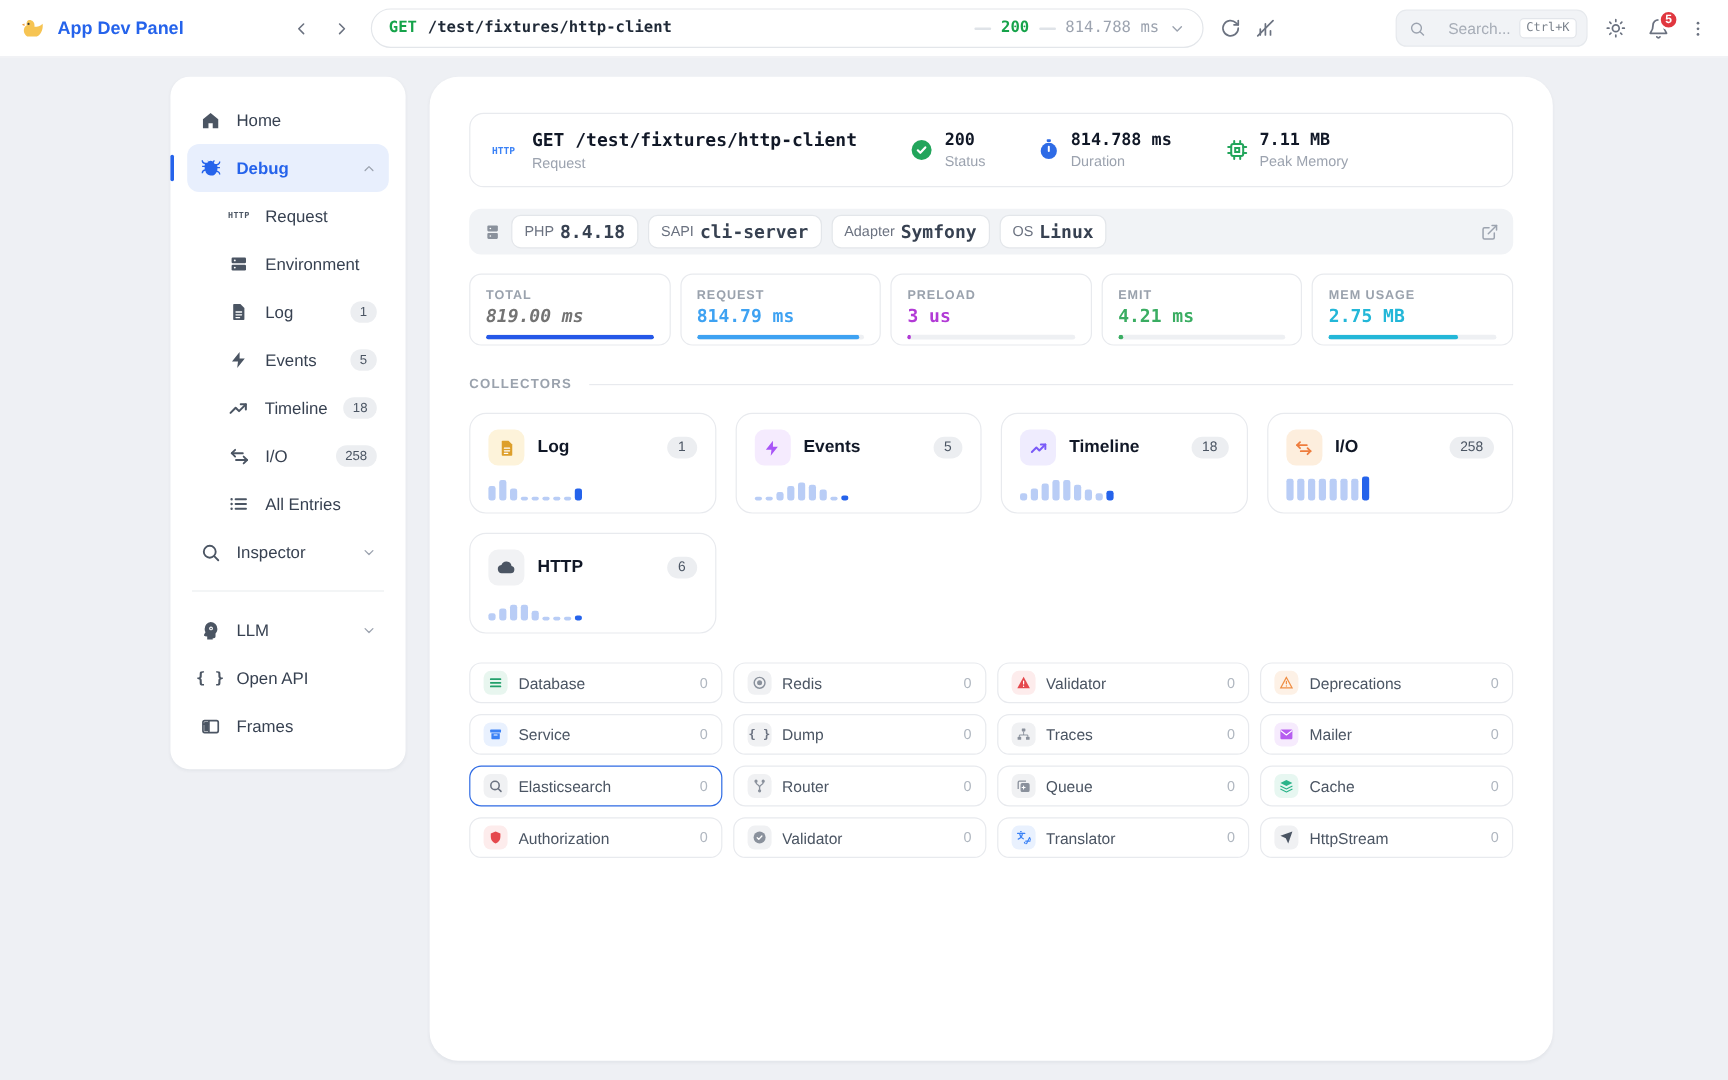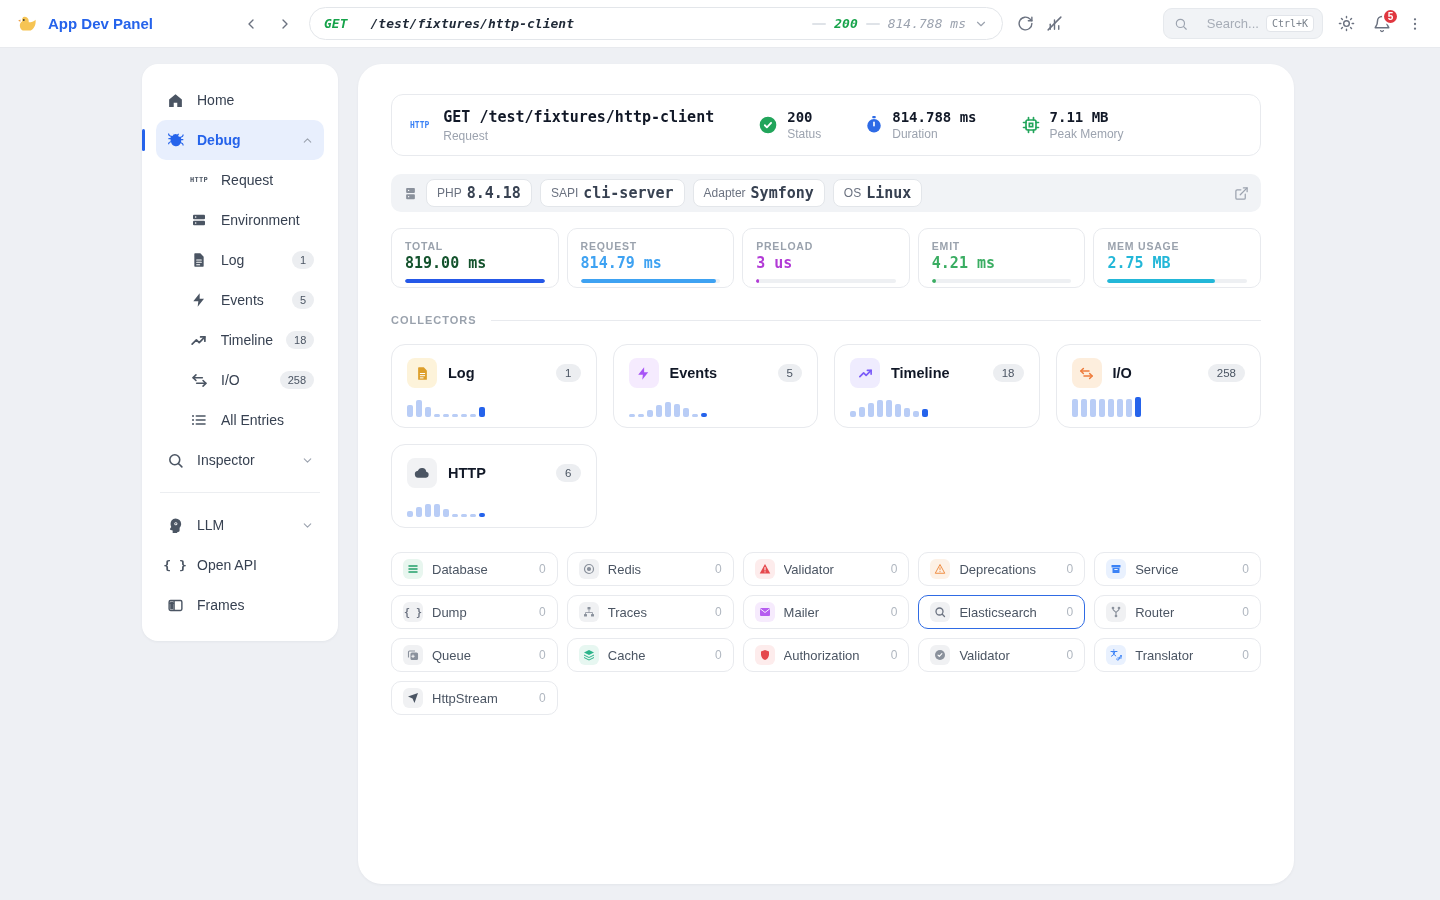--- a/index.html
+++ b/index.html
@@ -8,21 +8,21 @@
   .mono { font-family:"DejaVu Sans Mono", monospace; }
   svg { display:block; }
 
   
   .header { position:fixed; top:0; left:0; width:1440px; height:48px; background:#fff;
     border-bottom:1px solid #e8eaee; display:flex; align-items:center; padding:0 17px; z-index:10;text-align:right; }
   .logo { display:flex; align-items:center; gap:9px; width:220px; }
   .logo-title { font-size:15px; font-weight:bold; color:#2563eb; }
   .nav-btn { width:28px; height:28px; border-radius:8px; display:flex; align-items:center; justify-content:center; color:#6b7280; cursor:pointer; }
   .url-pill { margin-left:10px; width:694px; height:33px; border:1px solid #e3e6ea; border-radius:17px;
-    background:#fff; display:flex; align-items:center; padding:0 14px; gap:23px;font-style:italic; }
+    background:#fff; display:flex; align-items:center; padding:0 14px; gap:9px; }
   .url-method { font-size:13px; font-weight:bold; color:#16a34a; }
   .url-path { font-size:13px; font-weight:bold; color:#1f2937; }
   .url-right { margin-left:auto; display:flex; align-items:center; gap:8px; }
   .dash { width:14px; height:2px; background:#dfe3e8; border-radius:1px; }
   .url-status { font-size:13px; font-weight:bold; color:#16a34a; }
   .url-ms { font-size:13px; color:#9ca3af; }
   .icon-btn { color:#6b7280; display:flex; align-items:center; justify-content:center; cursor:pointer; }
   .search-pill { margin-left:auto; width:160px; height:31px; background:#f1f3f6; border:1px solid #e6e9ed;
     border-radius:9px; display:flex; align-items:center; gap:7px; padding:0 8px 0 10px; color:#9ca3af; cursor:pointer; }
   .search-text { font-size:13px; color:#a7adb7; flex:1; }
@@ -85,21 +85,21 @@
   .collectors { display:grid; grid-template-columns:repeat(4,1fr); gap:16px; margin-bottom:24px; }
   .collector { border:1px solid #e8eaee; border-radius:14px; padding:13px 15px; height:84px; cursor:pointer; }
   .col-head { display:flex; align-items:center; }
   .col-iconbox { width:30px; height:30px; border-radius:8px; display:flex; align-items:center; justify-content:center; }
   .col-name { font-size:14.5px; font-weight:bold; color:#111827; margin-left:11px; }
   .col-badge { margin-left:auto; background:#eceef1; color:#4b5563; font-size:11.5px; border-radius:999px;
     padding:3px 9px; min-width:24px; text-align:center; }
   .spark { margin-top:9px; height:20px; display:flex; align-items:flex-end; gap:3px; }
   .spark-bar { width:6px; border-radius:2px; }
 
-  .pills { display:grid; grid-template-columns:repeat(5,1fr); gap:9px; }
+  .pills { display:grid; grid-template-columns:repeat(4,1fr); gap:9px; }
   .pill { border:1px solid #e8eaee; border-radius:10px; height:34px; display:flex; align-items:center;
     gap:9px; padding:0 11px; background:#fff; cursor:pointer; }
   .pill.highlight { border:1.5px solid #2f6be4; }
   .pill-iconbox { width:20px; height:20px; border-radius:6px; display:flex; align-items:center; justify-content:center; flex:none; }
   .pill-label { font-size:13px; color:#4b5563; white-space:nowrap; overflow:hidden; }
   .pill-count { margin-left:auto; font-size:12px; color:#b0b7c0; }
 </style>
 </head>
 <body>
 
@@ -397,21 +397,21 @@
           <path d="M18 13v6a2 2 0 0 1-2 2H5a2 2 0 0 1-2-2V8a2 2 0 0 1 2-2h6"></path>
           <polyline points="15 3 21 3 21 9"></polyline>
           <line x1="10" y1="14" x2="21" y2="3"></line>
         </svg>
       </span>
   </div>
 
   <div class="metrics">
     <div class="metric">
       <div class="metric-lbl">TOTAL</div>
-      <div class="metric-val" style="color: #14532d;">819.00 ms</div>
+      <div class="metric-val" style="color: #737373; font-style: italic;">819.00 ms</div>
       <div class="bar-track">
           <div class="bar-fill" style="width: 100%; background-color: rgb(37, 88, 232);"></div>
         </div>
     </div>
     <div class="metric">
       <div class="metric-lbl">REQUEST</div>
       <div class="metric-val" style="color: rgb(62, 162, 242);">814.79 ms</div>
       <div class="bar-track">
           <div class="bar-fill" style="width: 97%; background-color: rgb(62, 162, 242);"></div>
         </div>

